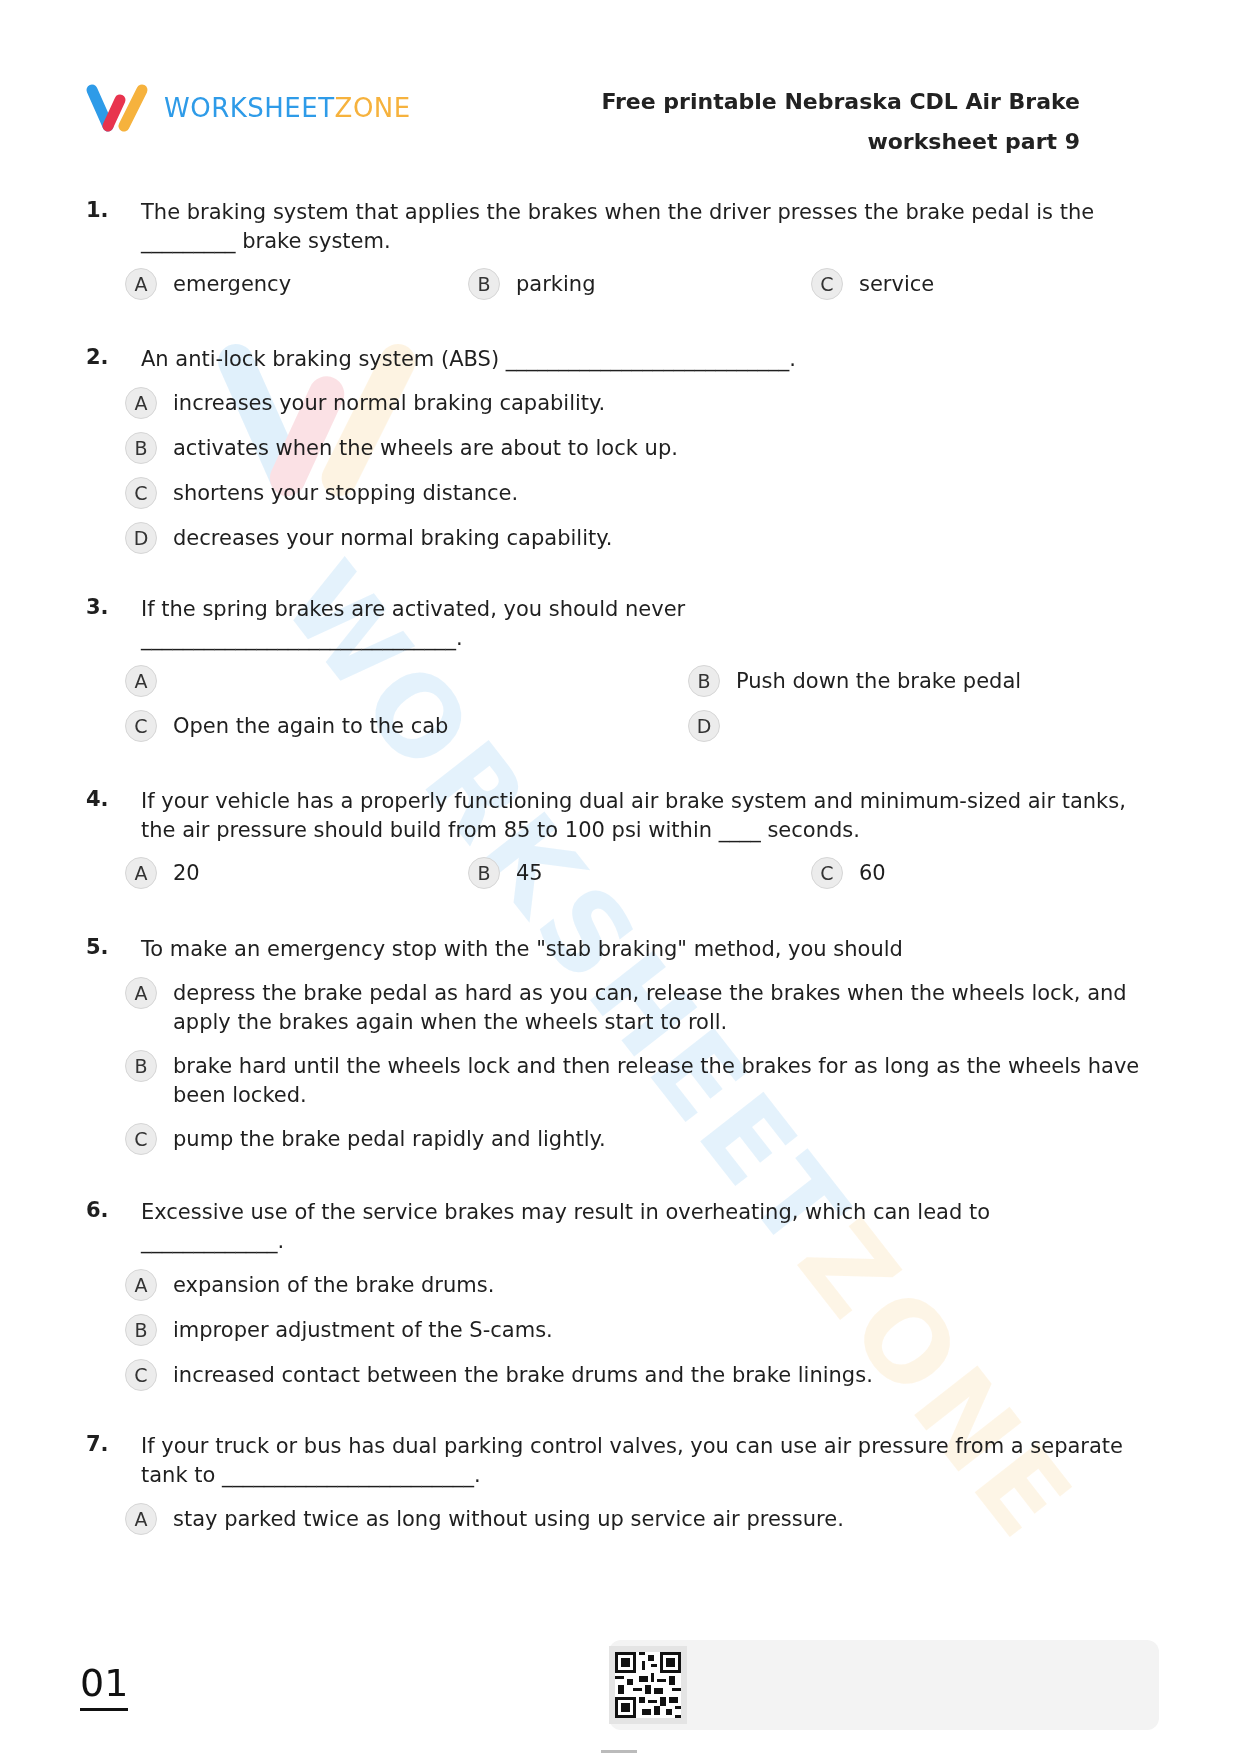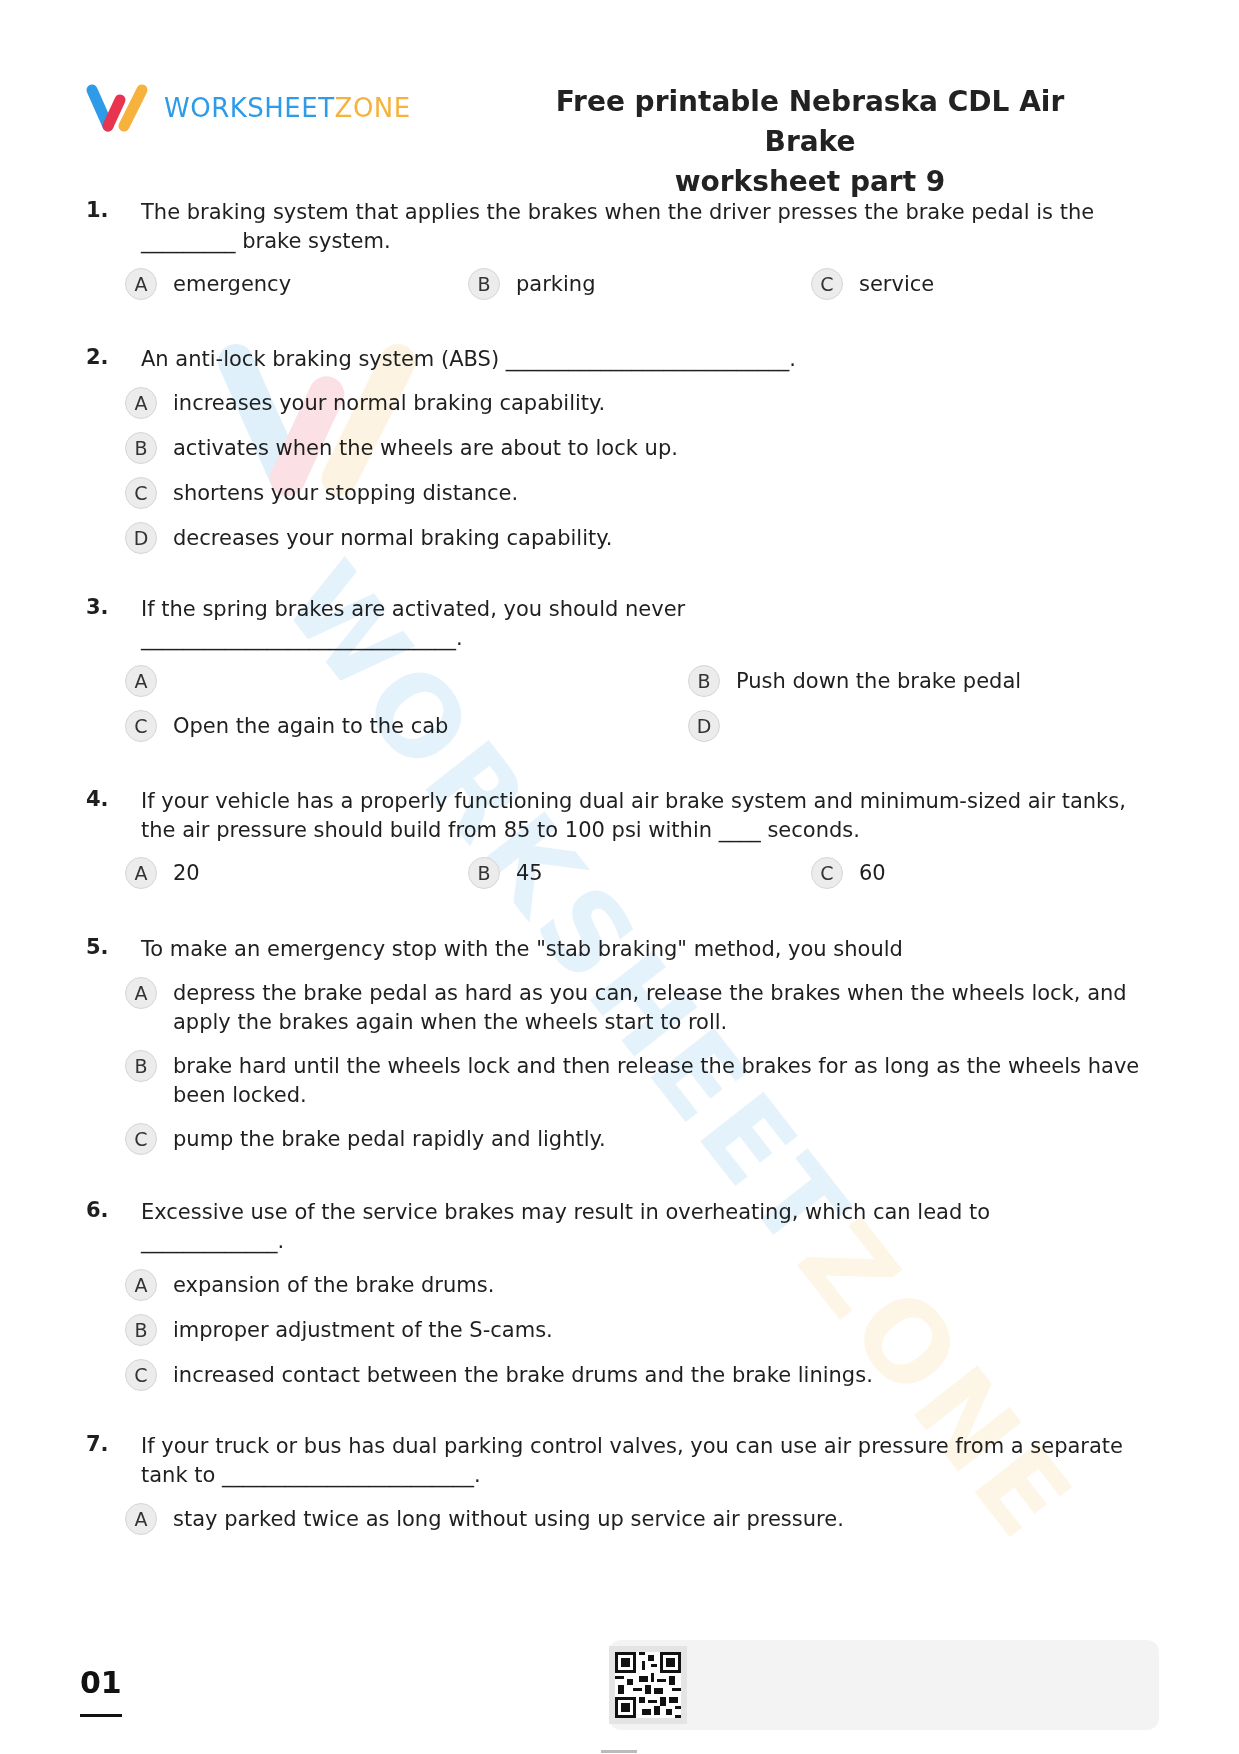--- a/index.html
+++ b/index.html
@@ -10,21 +10,21 @@
     .page { position: relative; width: 1239px; height: 1754px; }
 
     
     .logo { position: absolute; left: 84px; top: 82px; display: flex; align-items: center; }
     .logo-mark { width: 68px; height: 52px; position: relative; }
     .logo-text { margin-left: 12px; font-size: 26px; font-weight: normal; letter-spacing: 0.5px; }
     .logo-text .w1 { color: #2e9be8; }
     .logo-text .w2 { color: #f6b23d; }
     .title {
       position: absolute; left: 540px; top: 82px; width: 540px;
-      text-align: center; font-weight: bold; font-size: 28px; line-height: 40px; color: #222;
+      text-align: right; font-weight: bold; font-size: 22px; line-height: 40px; color: #222;
     }
 
     
     .watermark {
       position: absolute; left: 360px; top: 540px; transform: rotate(52deg); transform-origin: left top;
       font-size: 110px; font-weight: bold; letter-spacing: 6px; white-space: nowrap; opacity: 0.12;
       pointer-events: none;
     }
     .watermark .w1 { color: #2e9be8; }
     .watermark .w2 { color: #f6b23d; }
@@ -44,22 +44,22 @@
     }
     .opt-text { flex: 1; }
 
     .row-3 { display: flex; margin-top: 14px; }
     .row-3 .opt { width: 343px; }
     .col-list .opt { margin-top: 15px; }
     .grid-2 { display: grid; grid-template-columns: 563px 500px; row-gap: 15px; margin-top: 14px; }
 
     
     .page-num {
-      position: absolute; left: 80px; top: 1668px; font-size: 30px; font-weight: bold; color: #111;
-      border-bottom: 3px solid #111; line-height: 30px; padding-bottom: 16px;
+      position: absolute; left: 80px; top: 1668px; font-size: 38px; font-weight: normal; color: #111;
+      border-bottom: 3px solid #111; line-height: 30px; padding-bottom: 10px;
     }
     .scan-box {
       position: absolute; left: 609px; top: 1640px; width: 550px; height: 90px;
       background: #f3f3f3; border-radius: 12px; display: flex; align-items: center;
     }
     .scan-text { margin-left: 30px; font-size: 20px; color: #8a8a8a; flex: 1; }
     .qr { width: 78px; height: 78px; background: #e4e4e4; margin-right: 6px; display: flex; align-items: center; justify-content: center; }
     .bottom-line { position: absolute; left: 601px; top: 1750px; width: 36px; height: 3px; background: #bbb; }
   </style>
 </head>

